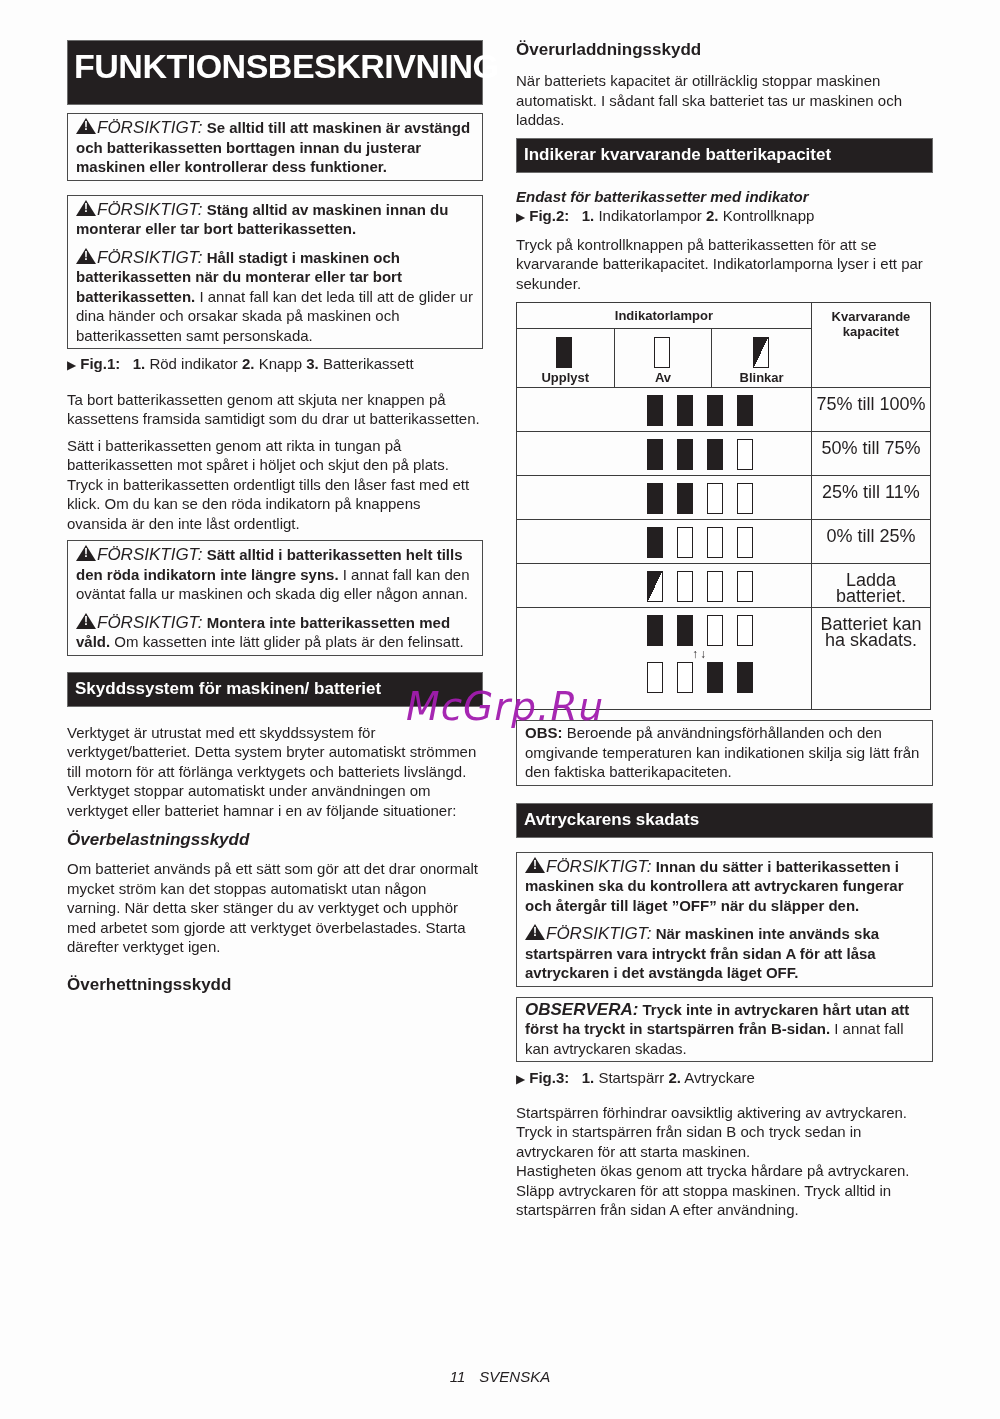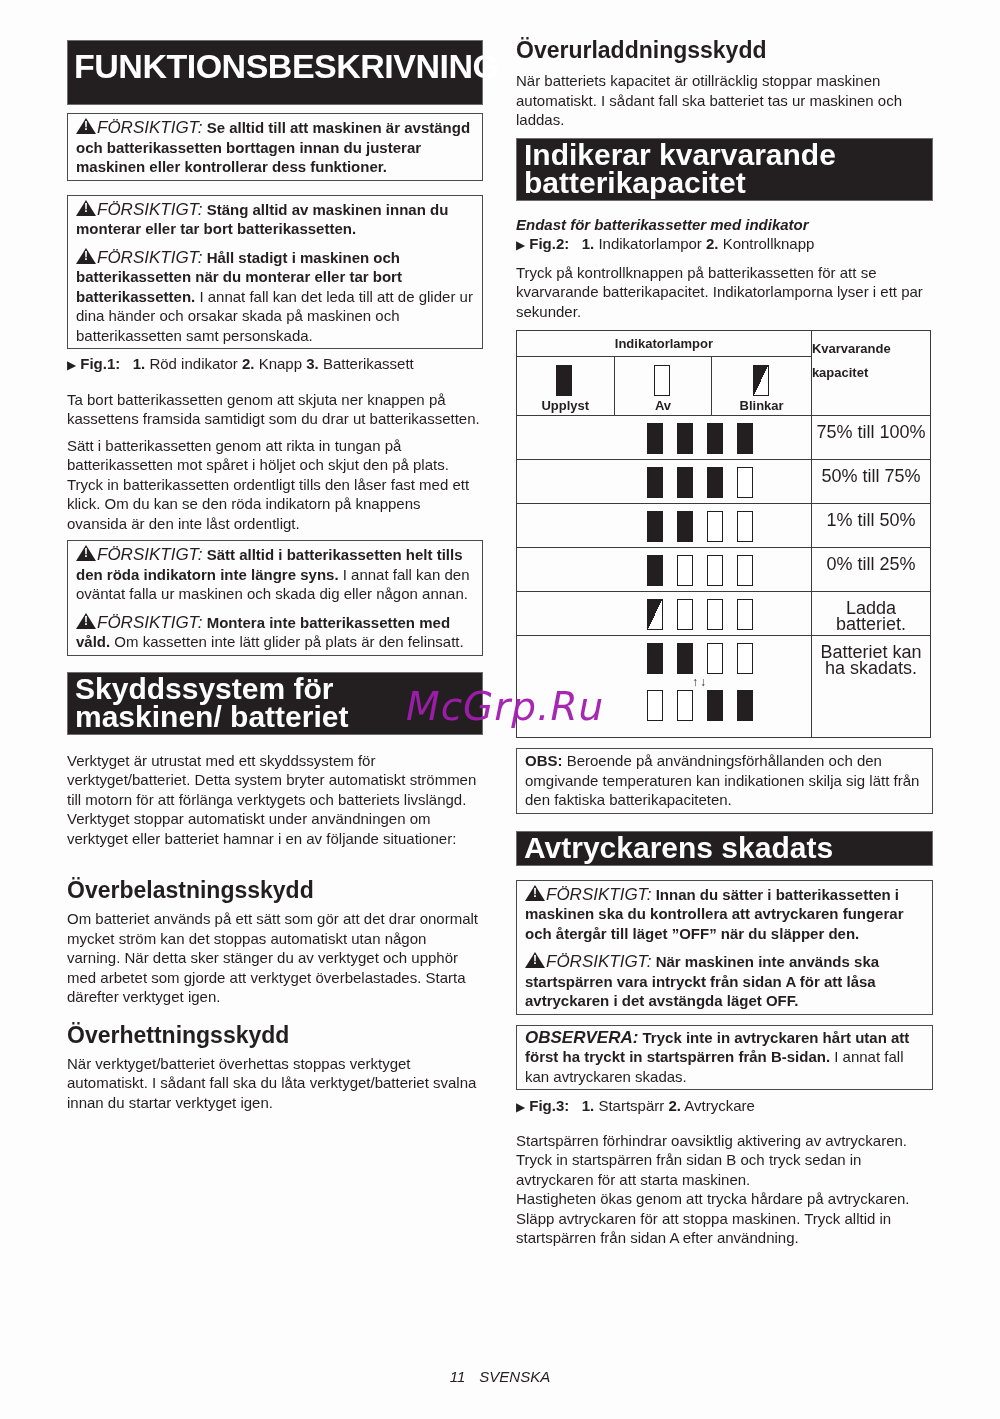--- a/index.html
+++ b/index.html
@@ -13,25 +13,25 @@
   .col-right { left: 516px; top: 36px; width: 417px; }
 
   .page-title {
     background: #231f20; color: #fff; font-weight: bold;
     font-size: 34px; line-height: 50px; height: 65px;
     padding: 0 0 0 6px; letter-spacing: -0.5px; white-space: nowrap;
     border: 1px solid #6d6d6d; box-sizing: border-box;
   }
   .sec-title {
     background: #231f20; color: #fff; font-weight: bold;
-    font-size: 30px; line-height: 28px; padding: 2px 7px 3px 7px;
+    font-size: 17px; line-height: 28px; padding: 2px 7px 3px 7px;
     border: 1px solid #6d6d6d; box-sizing: border-box;
   }
   .sub-title {
-    font-weight: bold; font-size: 23px; line-height: 28px; margin: 0;
+    font-weight: bold; font-size: 17px; line-height: 28px; margin: 0;
   }
   .box {
     border: 1.5px solid #4a4a4a; padding: 4px 8px 3px 8px; box-sizing: border-box;
     font-size: 15px; line-height: 19.5px;
   }
   .box p { margin: 0; }
   .box p + p { margin-top: 9px; }
   .warn-label { font-style: italic; font-size: 17px; font-weight: normal; }
   .warn-icon {
     display: inline-block; width: 0; height: 0; position: relative;
@@ -47,21 +47,21 @@
   .figref { font-size: 15px; line-height: 19.5px; margin: 0; }
   .figref .arrow { font-size: 12px; margin-right: 4px; }
 
   .bat-table {
     border-collapse: collapse; width: 415px; font-size: 13px;
   }
   .bat-table td {
     border: 1.5px solid #3c3c3c; padding: 0; vertical-align: top;
   }
   .cap-cell { text-align: center; font-size: 18px; line-height: 16px; padding-top: 8px !important; width: 102px; }
-  .cap-head { font-weight: bold; text-align: left; line-height: 24px; padding-top: 6px !important; }
+  .cap-head { font-weight: bold; text-align: center; line-height: 15px; padding-top: 6px !important; }
   .legend-cell { text-align: center; height: 58px; position: relative; font-weight: bold; }
   .legend-cell .lamp { position: absolute; top: 8px; left: 50%; margin-left: -9px; }
   .legend-cell .lbl { position: absolute; bottom: 2px; left: 0; right: 0; text-align: center; }
   .lamp {
     display: inline-block; width: 16px; height: 31px; box-sizing: border-box;
     border: 1.5px solid #231f20; background: #fff; position: relative;
   }
   .lamp.on { background: #231f20; }
   .lamp.blink { background: linear-gradient(to top left, #fff 50%, #231f20 50%); }
   .lamp-row { display: flex; justify-content: center; gap: 14px; padding-left: 72px; }
@@ -103,25 +103,24 @@
 
   <div class="box" style="margin-top:7px;">
     <p><span class="warn-icon"></span><i class="warn-label">FÖRSIKTIGT:</i> <b>Sätt alltid i batterikassetten helt tills den röda indikatorn inte längre syns.</b><span> I annat fall kan den oväntat falla ur maskinen och skada dig eller någon annan.</span></p>
     <p><span class="warn-icon"></span><i class="warn-label">FÖRSIKTIGT:</i> <b>Montera inte batterikassetten med våld.</b><span> Om kassetten inte lätt glider på plats är den felinsatt.</span></p>
   </div>
 
   <div class="sec-title" style="margin-top:16px;">Skyddssystem för maskinen/ batteriet</div>
 
   <p class="para" style="margin-top:16px;">Verktyget är utrustat med ett skyddssystem för verktyget/batteriet. Detta system bryter automatiskt strömmen till motorn för att förlänga verktygets och batteriets livslängd. Verktyget stoppar automatiskt under användningen om verktyget eller batteriet hamnar i en av följande situationer:</p>
 
-  <h3 class="sub-title" style="margin-top:28px;">Överbelastningsskydd</h3>
+  <h3 class="sub-title" style="margin-top:6px;font-style:italic;">Överbelastningsskydd</h3>
   <p class="para" style="margin-top:5px;">Om batteriet används på ett sätt som gör att det drar onormalt mycket ström kan det stoppas automatiskt utan någon varning. När detta sker stänger du av verktyget och upphör med arbetet som gjorde att verktyget överbelastades. Starta därefter verktyget igen.</p>
 
   <h3 class="sub-title" style="margin-top:14px;">Överhettningsskydd</h3>
-  <p class="para" style="margin-top:5px;">När verktyget/batteriet överhettas stoppas verktyget automatiskt. I sådant fall ska du låta verktyget/batteriet svalna innan du startar verktyget igen.</p>
 </div>
 
 <div class="col col-right">
   <h3 class="sub-title">Överurladdningsskydd</h3>
   <p class="para" style="margin-top:7px;">När batteriets kapacitet är otillräcklig stoppar maskinen automatiskt. I sådant fall ska batteriet tas ur maskinen och laddas.</p>
 
   <div class="sec-title" style="margin-top:8px;">Indikerar kvarvarande batterikapacitet</div>
 
   <p class="para" style="margin-top:14px; font-weight:bold; font-style:italic;">Endast för batterikassetter med indikator</p>
   <p class="figref">
@@ -179,21 +178,21 @@
       <td colspan="3" class="lamps-cell">
             <div class="lamps-inner">
               <div class="lamp-row">
                 <span class="lamp on"></span>
                 <span class="lamp on"></span>
                 <span class="lamp"></span>
                 <span class="lamp"></span>
               </div>
             </div>
           </td>
-      <td class="cap-cell">1% till 50%</td>
+      <td class="cap-cell">25% till 11%</td>
     </tr>
     <tr>
       <td colspan="3" class="lamps-cell">
             <div class="lamps-inner">
               <div class="lamp-row">
                 <span class="lamp on"></span>
                 <span class="lamp"></span>
                 <span class="lamp"></span>
                 <span class="lamp"></span>
               </div>

